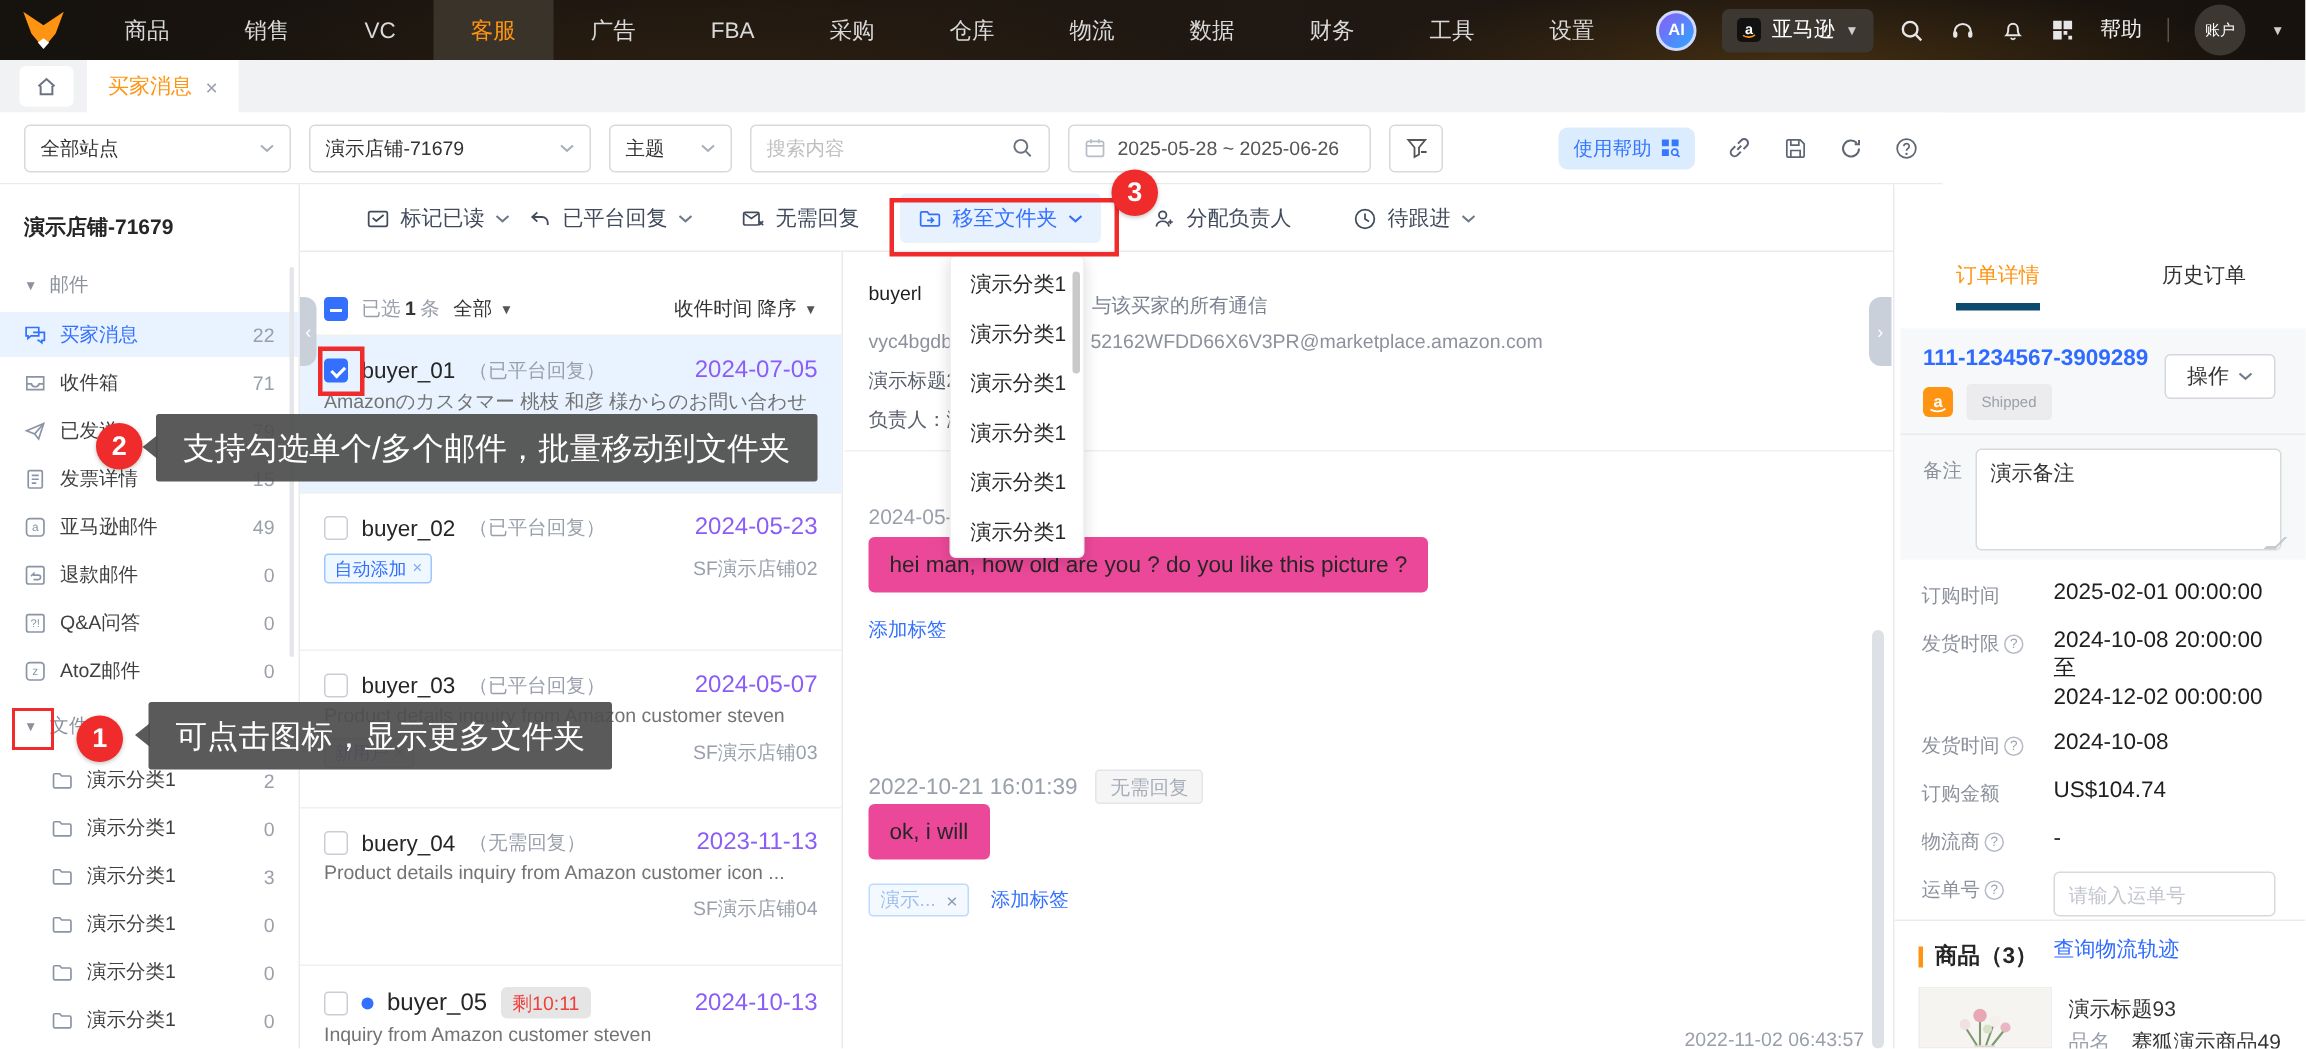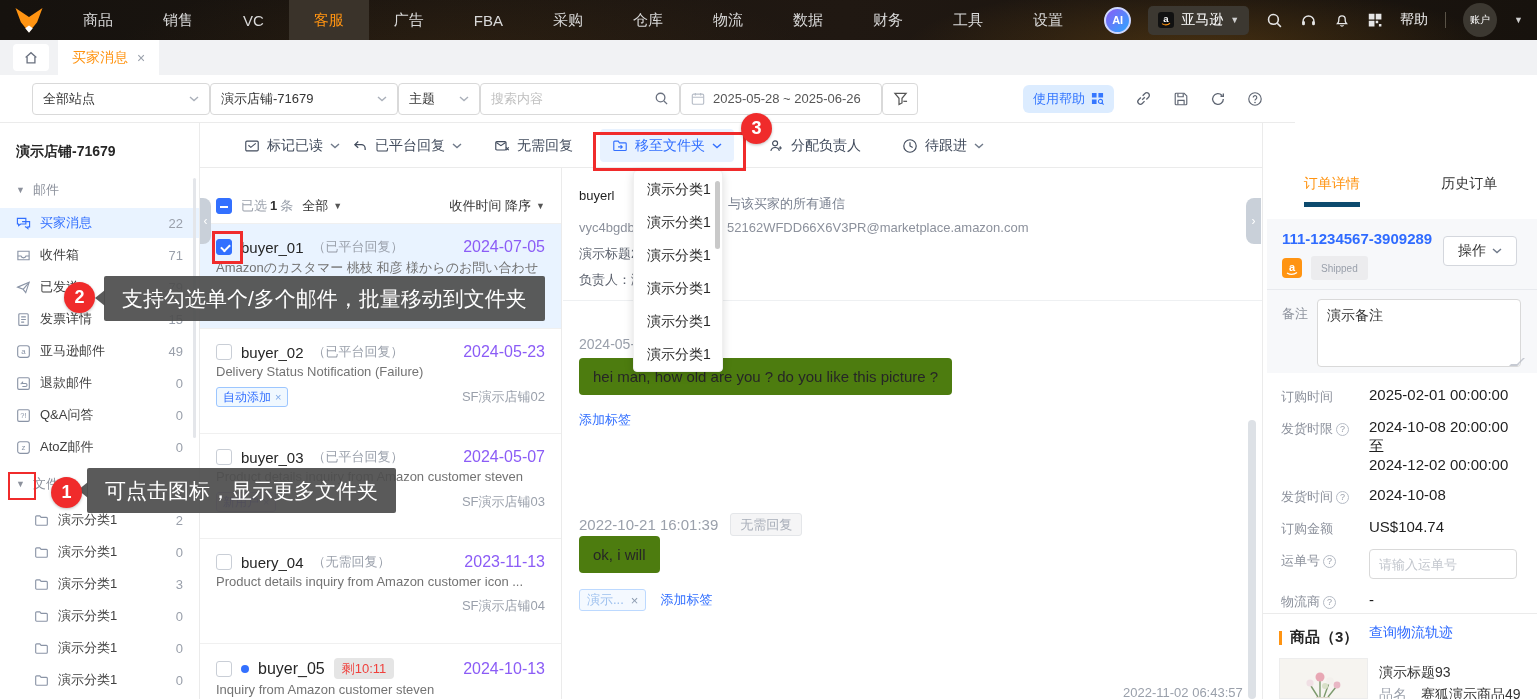--- a/index.html
+++ b/index.html
@@ -25,21 +25,21 @@
 .acct{width:34px;height:34px;border-radius:50%;background:#3c3831;color:#fff;font-size:10px;display:flex;align-items:center;justify-content:center}
 .caret-w{color:#cfcfcf;font-size:9px}
 
 
 .tabrow{position:absolute;left:0;top:40px;width:1537px;height:35px;background:#f1f2f4}
 .homebtn{position:absolute;left:13px;top:4px;width:36px;height:27px;background:#fff;border-radius:4px;display:flex;align-items:center;justify-content:center;color:#6b7280}
 .tab-active{position:absolute;left:58px;top:0;height:35px;background:#fff;display:flex;align-items:center;gap:9px;padding:0 14px;color:#ff9412;font-size:14px}
 .tab-x{color:#9aa0ab;font-size:14px}
 
 
-.filterbar{position:absolute;left:0;top:75px;width:1295px;height:48px;background:#fff;border-bottom:1px solid #ebebeb;display:flex;align-items:center;padding:0 32px;}
+.filterbar{position:absolute;left:0;top:75px;width:1295px;height:48px;background:#fff;border-bottom:1px solid #ebebeb;display:flex;align-items:center;padding:0 16px;gap:12px}
 .sel{height:32px;border:1px solid #d9d9d9;border-radius:4px;display:flex;align-items:center;justify-content:space-between;padding:0 10px;color:#333;font-size:13px;background:#fff}
 .sel .cv{color:#aab0ba}
 .searchbox{width:200px;height:32px;border:1px solid #d9d9d9;border-radius:4px;display:flex;align-items:center;padding:0 10px;gap:8px}
 .searchbox input{border:none;outline:none;flex:1;font-size:13px;font-family:inherit;color:#333;min-width:0}
 .searchbox input::placeholder{color:#bfbfbf}
 .datebox{width:202px;height:32px;border:1px solid #d9d9d9;border-radius:4px;display:flex;align-items:center;padding:0 10px;gap:8px;color:#555;font-size:13px}
 .datebox .cal{color:#b7bdc7}
 .iconbtn{width:36px;height:32px;border:1px solid #d9d9d9;border-radius:4px;display:flex;align-items:center;justify-content:center;color:#555}
 .fb-right{margin-left:auto;display:flex;align-items:center;gap:21px;color:#5f6673}
 .helpbtn{height:28px;background:#dcecff;color:#3577ff;border-radius:6px;display:flex;align-items:center;gap:6px;padding:0 10px;font-size:13px}
@@ -95,21 +95,21 @@
 
 .conv{position:absolute;left:563px;top:168px;width:699px;height:531px;background:#fff;overflow:hidden}
 .cv-title{position:absolute;left:16px;top:20px;font-size:13px;font-weight:normal;color:#1f1f1f}
 .cv-allcomm{position:absolute;left:165px;top:27px;color:#7a8190;font-size:13px}
 .cv-email-l{position:absolute;left:16px;top:52px;color:#8c919c;font-size:13px}
 .cv-email-r{position:absolute;left:164px;top:52px;color:#8c919c;font-size:13px}
 .cv-subj{position:absolute;left:16px;top:77px;color:#595f6b;font-size:13px}
 .cv-owner{position:absolute;left:16px;top:103px;color:#595f6b;font-size:13px}
 .cv-div{position:absolute;left:0;top:132px;width:699px;height:1px;background:#eef0f2}
 .cv-date1{position:absolute;left:16px;top:168px;color:#9aa0ab;font-size:14px}
-.bubble{position:absolute;background:#4d7c0f;border-radius:4px;padding:10px 14px;font-size:15px;color:#262626;white-space:nowrap}
+.bubble{position:absolute;background:#ec4899;border-radius:4px;padding:10px 14px;font-size:15px;color:#262626;white-space:nowrap}
 .addtag{color:#3370ff;font-size:13px;cursor:pointer}
 .cv-add1{position:absolute;left:16px;top:243px}
 .cv-t2{position:absolute;left:16px;top:345px;display:flex;align-items:center;gap:12px;color:#9aa0ab;font-size:15px}
 .tagg{height:23px;padding:0 9px;border-radius:3px;background:#f5f5f6;border:1px solid #e4e6e9;color:#a7adb8;font-size:13px;display:inline-flex;align-items:center}
 .cv-tagrow{position:absolute;left:16px;top:421px;display:flex;align-items:center;gap:14px}
 .tagf{height:22px;padding:0 7px;border-radius:3px;background:#f4f9ff;border:1px solid #bcd9ff;color:#9dc0ee;font-size:13px;display:inline-flex;align-items:center;gap:7px}
 .tagf .x{color:#8b9bb0}
 .cv-bts{position:absolute;left:560px;top:517px;color:#9aa0ab;font-size:13px}
 
 
@@ -577,21 +577,20 @@
     <div class="mr-subj">Amazonのカスタマー 桃枝 和彦 様からのお問い合わせ</div>
   </div>
 
   <div class="mrow">
     <div class="mr-l1">
       <span class="cb"></span>
       <span class="mr-name">buyer_02</span>
       <span class="mr-status">（已平台回复）</span>
       <span class="mr-date">2024-05-23</span>
     </div>
-    <div class="mr-subj">Delivery Status Notification (Failure)</div>
     <div class="mr-l3">
       <span class="tagb">
           <span>自动添加</span>
           <span class="x">×</span>
         </span>
       <span class="mr-store">SF演示店铺02</span>
     </div>
   </div>
 
   <div class="mrow">
@@ -728,26 +727,26 @@
     </div>
     <div class="fr">
       <span class="fl"><span>发货时间</span><span class="qmark">?</span></span>
       <span class="fv">2024-10-08</span>
     </div>
     <div class="fr">
       <span class="fl">订购金额</span>
       <span class="fv">US$104.74</span>
     </div>
     <div class="fr">
+      <span class="fl"><span>物流商</span><span class="qmark">?</span></span>
+      <span class="fv">-</span>
+    </div>
+    <div class="fr">
       <span class="fl"><span>运单号</span><span class="qmark">?</span></span>
       <input class="waybill" placeholder="请输入运单号" style="">
-    </div>
-    <div class="fr">
-      <span class="fl"><span>物流商</span><span class="qmark">?</span></span>
-      <span class="fv">-</span>
     </div>
     <a class="tracklink">查询物流轨迹</a>
   </div>
 
   <div class="op-div"></div>
   <div class="op-prodtitle">
     <span class="op-bar"></span>
     <span>商品（3）</span>
   </div>
   <div class="op-prod">
@@ -772,16 +771,16 @@
 <div class="redbox" style="left:593px;top:132px;width:153px;height:39px"></div>
 <div class="redbox" style="left:8px;top:472px;width:28px;height:28px;border-width:2px"></div>
 
 <div class="redcircle" style="left:741px;top:113px">3</div>
 
 <div class="anntip" style="left:104px;top:276px">
     <span>支持勾选单个/多个邮件，批量移动到文件夹</span>
   </div>
 <div class="redcircle" style="left:64px;top:282px">2</div>
 
-<div class="anntip" style="left:87px;top:468px">
+<div class="anntip" style="left:99px;top:468px">
     <span>可点击图标，显示更多文件夹</span>
   </div>
 <div class="redcircle" style="left:51px;top:477px">1</div>
 
 </body></html>

